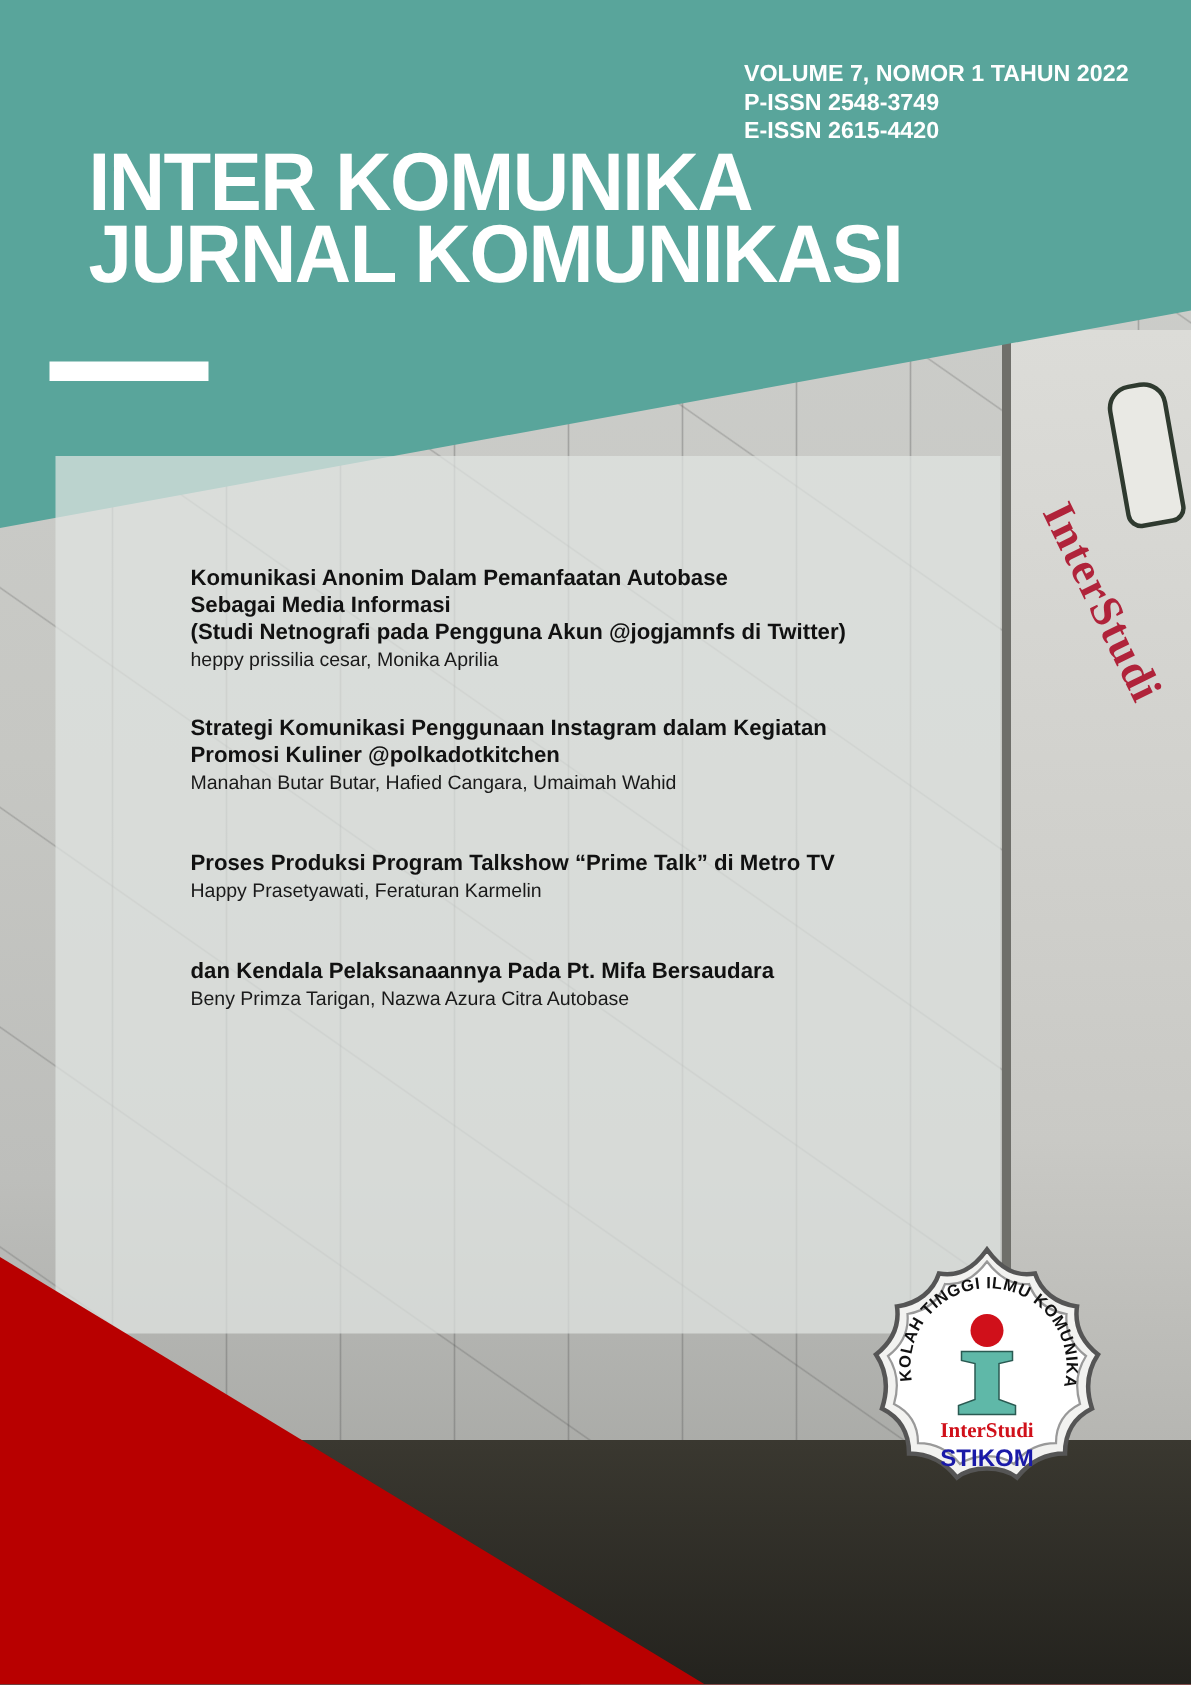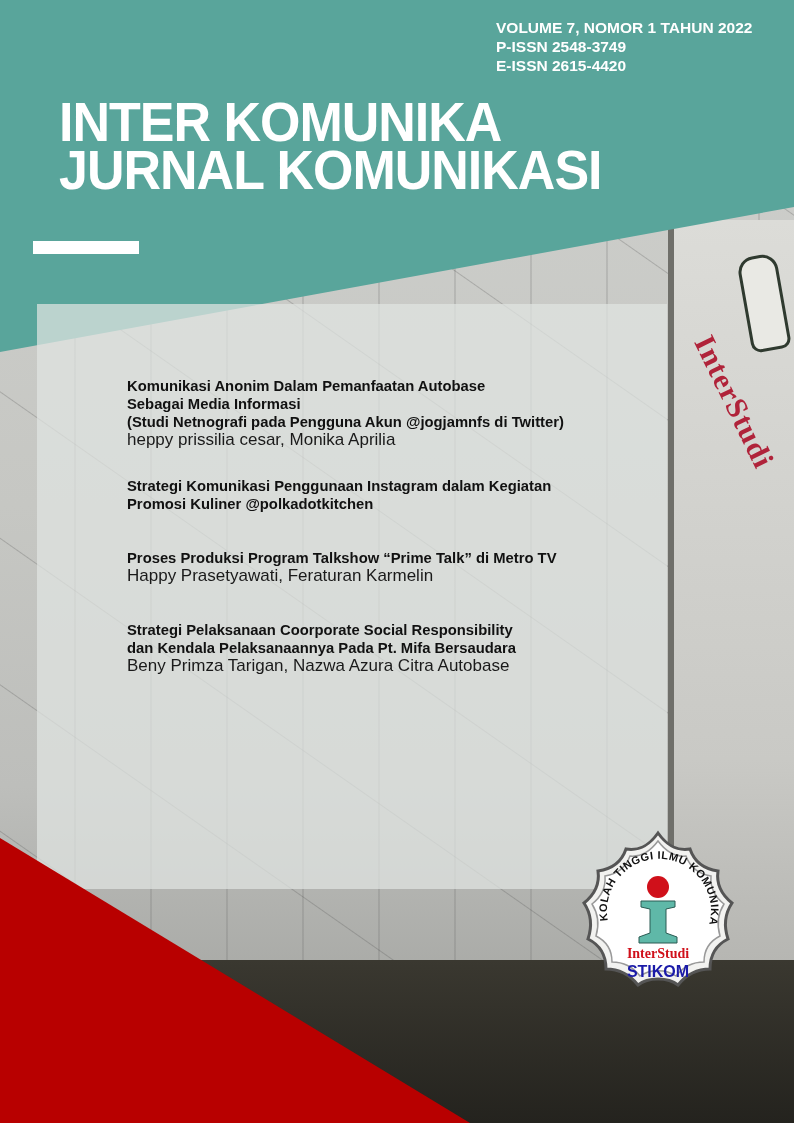--- a/index.html
+++ b/index.html
@@ -21,32 +21,32 @@
     color:#b0233a; font-family:"Liberation Serif", serif; font-weight:bold; font-size:30px; white-space:nowrap; letter-spacing:1px; }
   .photo .wall-right .sign-emblem { position:absolute; left:70px; top:35px; width:34px; height:90px; border:3px solid #2f3a2f; border-radius:16px 16px 10px 10px; background:#e9e9e4; transform:rotate(-10deg); }
   .photo .dark-band { position:absolute; left:-40px; top:915px; width:980px; height:360px; background:#2b2a24;
     transform: rotate(26deg); transform-origin: left top; }
   .photo .dark-under { position:absolute; left:0; top:960px; width:794px; height:200px; background:linear-gradient(180deg,#3a3830,#1f1e1a); }
 
   
   .teal { position:absolute; left:0; top:0; width:794px; height:360px; background:#59a59b;
     clip-path: polygon(0 0, 794px 0, 794px 207px, 0 352px); }
 
-  .meta { position:absolute; left:496px; top:18px; color:#ffffff; font-weight:bold; font-size:15.5px; line-height:19px; }
+  .meta { position:absolute; left:496px; top:40px; color:#ffffff; font-weight:bold; font-size:15.5px; line-height:19px; }
   .title { position:absolute; left:59px; top:98px; color:#ffffff; font-weight:bold; font-size:52px; line-height:46px; letter-spacing:-1px; transform:scaleY(1.05); transform-origin:left top; }
   .title div { white-space:nowrap; }
   .bar { position:absolute; left:33px; top:241px; width:106px; height:13px; background:#ffffff; }
 
   
   .panel { position:absolute; left:37px; top:304px; width:630px; height:585px; background:rgba(225,228,226,0.72); }
 
   .articles { position:absolute; left:127px; top:377px; width:540px; }
   .article { margin-bottom:28px; }
   .article .t { font-weight:bold; font-size:14.8px; line-height:18px; color:#111; }
-  .article .a { font-size:17px; line-height:18px; color:#1a1a1a; }
+  .article .a { font-size:13px; line-height:18px; color:#1a1a1a; }
   .article.gap-large { margin-bottom:36px; }
 
   
   .red { position:absolute; left:0; top:0; width:794px; height:1123px; background:#b80000;
     clip-path: polygon(0 838px, 470px 1123px, 0 1123px); }
 
   
   .logo { position:absolute; left:578px; top:829px; width:160px; height:160px; }
   .logo svg { width:160px; height:160px; }
 </style>
@@ -84,27 +84,27 @@
 <div class="articles">
   <div class="article">
     <div class="t">Komunikasi Anonim Dalam Pemanfaatan Autobase</div>
     <div class="t">Sebagai Media Informasi</div>
     <div class="t">(Studi Netnografi pada Pengguna Akun @jogjamnfs di Twitter)</div>
     <div class="a">heppy prissilia cesar, Monika Aprilia</div>
   </div>
   <div class="article gap-large">
     <div class="t">Strategi Komunikasi Penggunaan Instagram dalam Kegiatan</div>
     <div class="t">Promosi Kuliner @polkadotkitchen</div>
+    <div class="a">Manahan Butar Butar, Hafied Cangara, Umaimah Wahid</div>
   </div>
   <div class="article gap-large">
     <div class="t">Proses Produksi Program Talkshow “Prime Talk” di Metro TV</div>
     <div class="a">Happy Prasetyawati, Feraturan Karmelin</div>
   </div>
   <div class="article gap-large">
-    <div class="t">Strategi Pelaksanaan Coorporate Social Responsibility</div>
     <div class="t">dan Kendala Pelaksanaannya Pada Pt. Mifa Bersaudara</div>
     <div class="a">Beny Primza Tarigan, Nazwa Azura Citra Autobase</div>
   </div>
   <div class="article">
   </div>
 </div>
 
 <div class="red"></div>
 
 <div class="logo">

